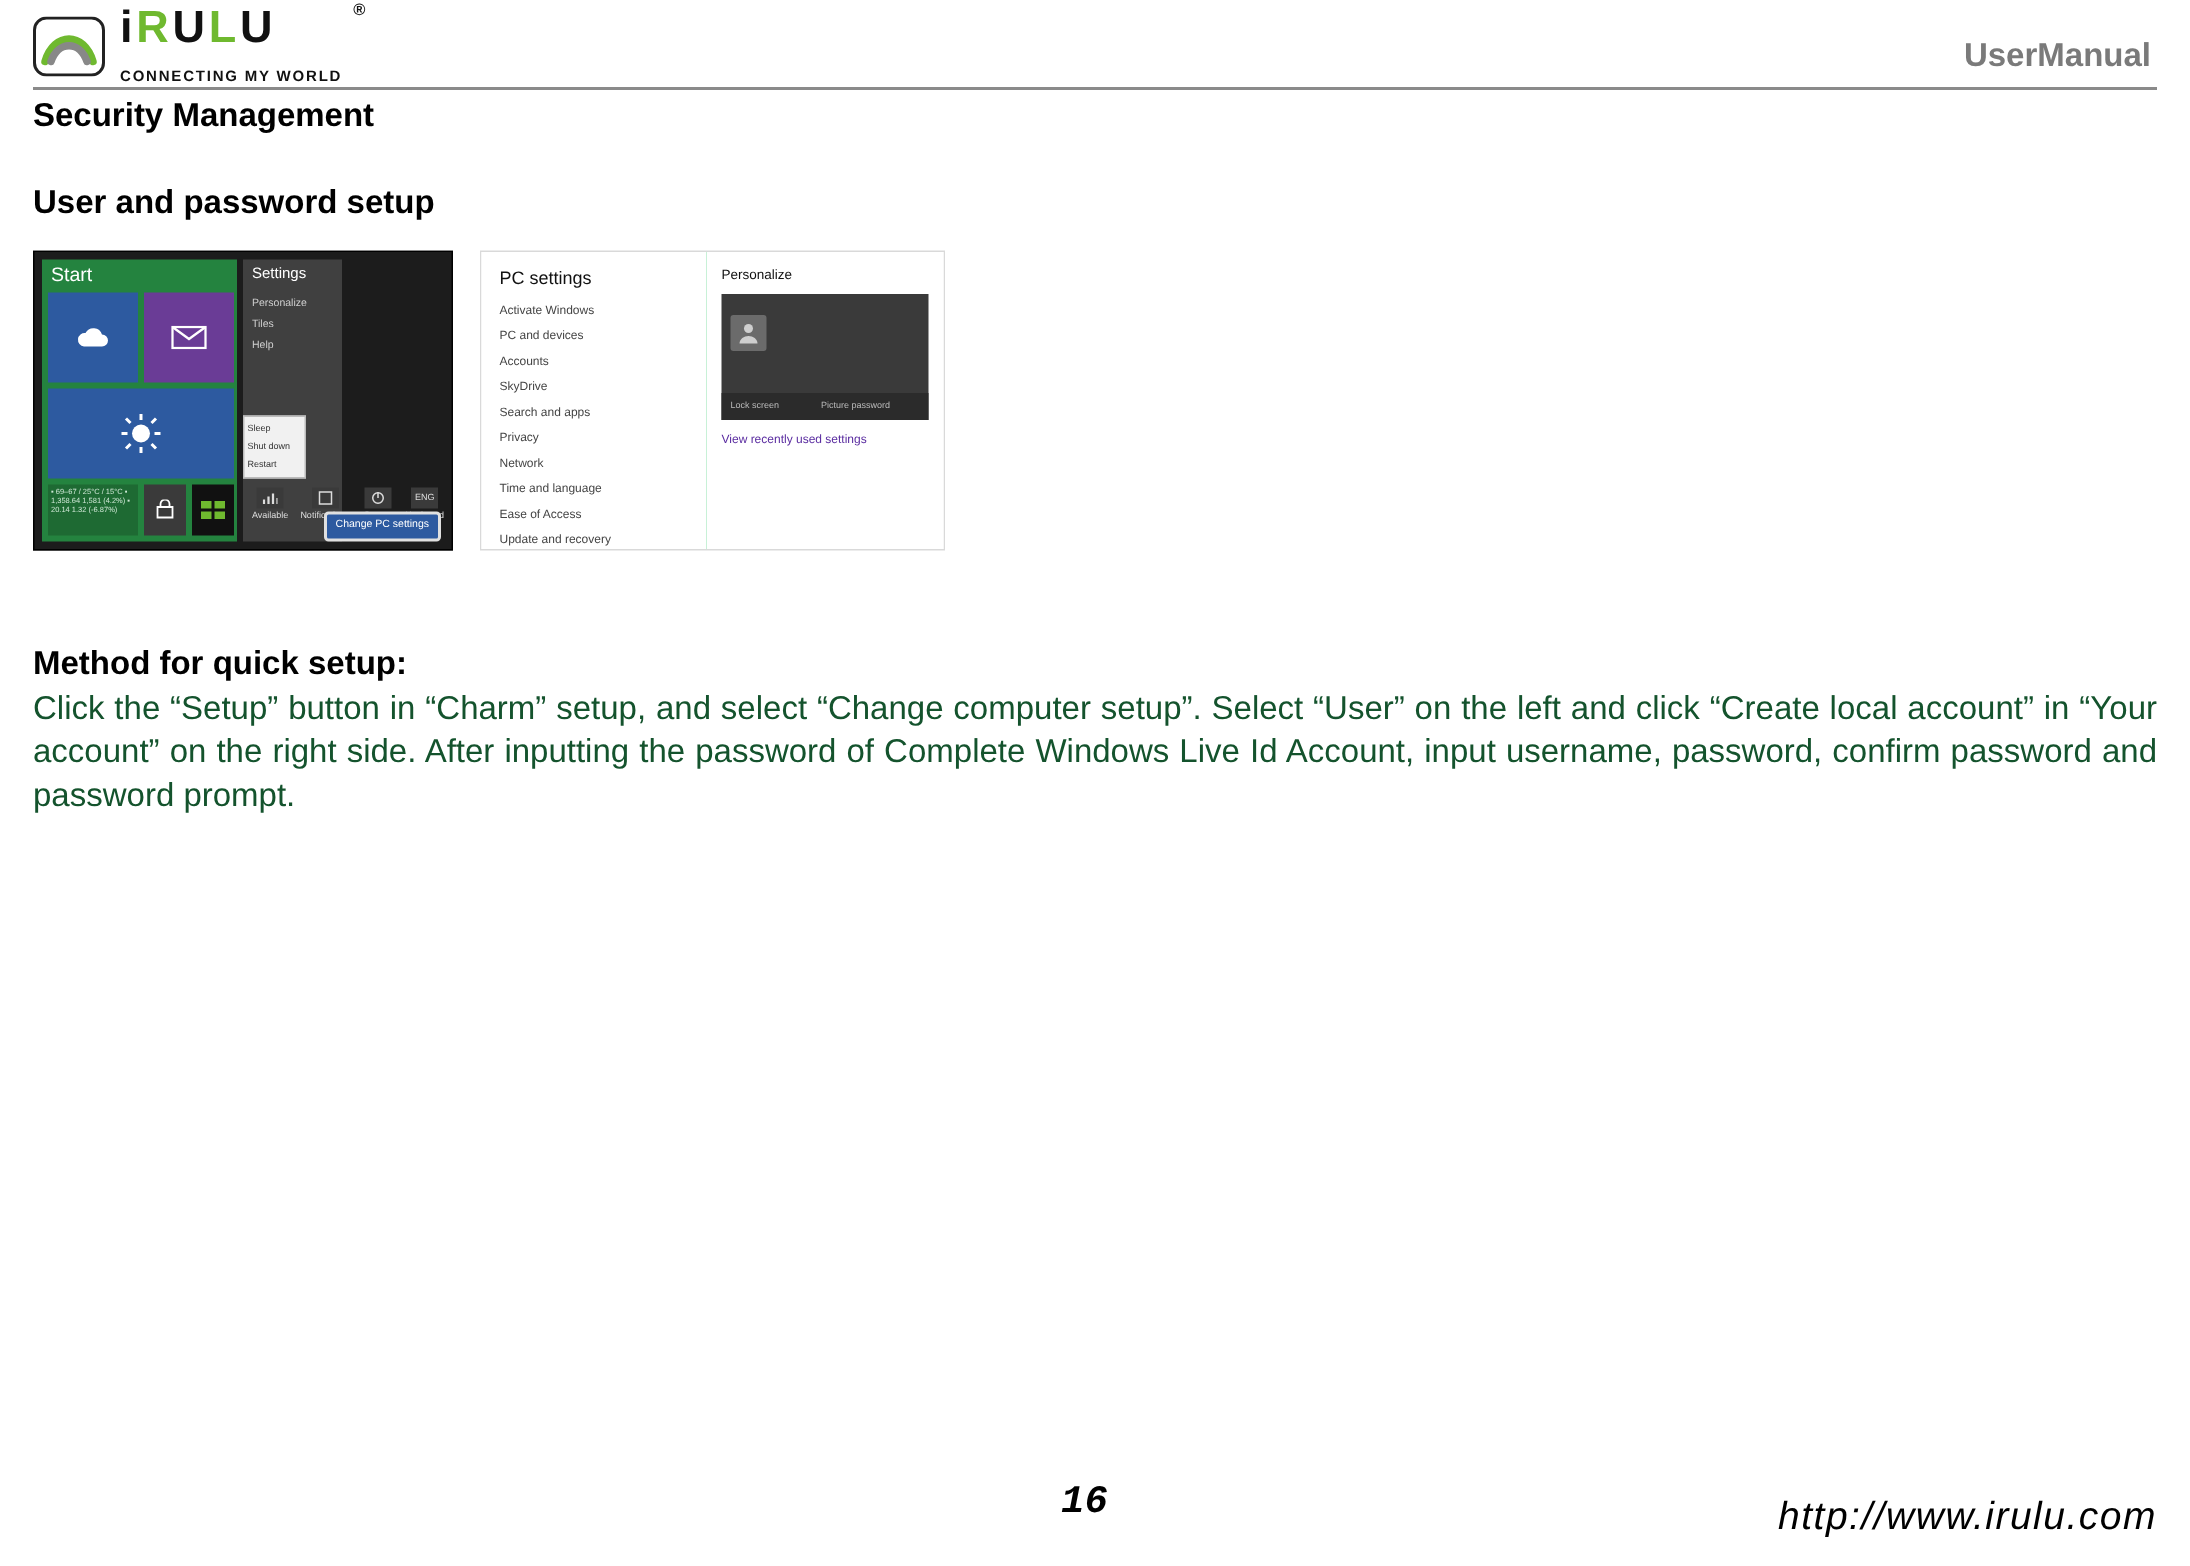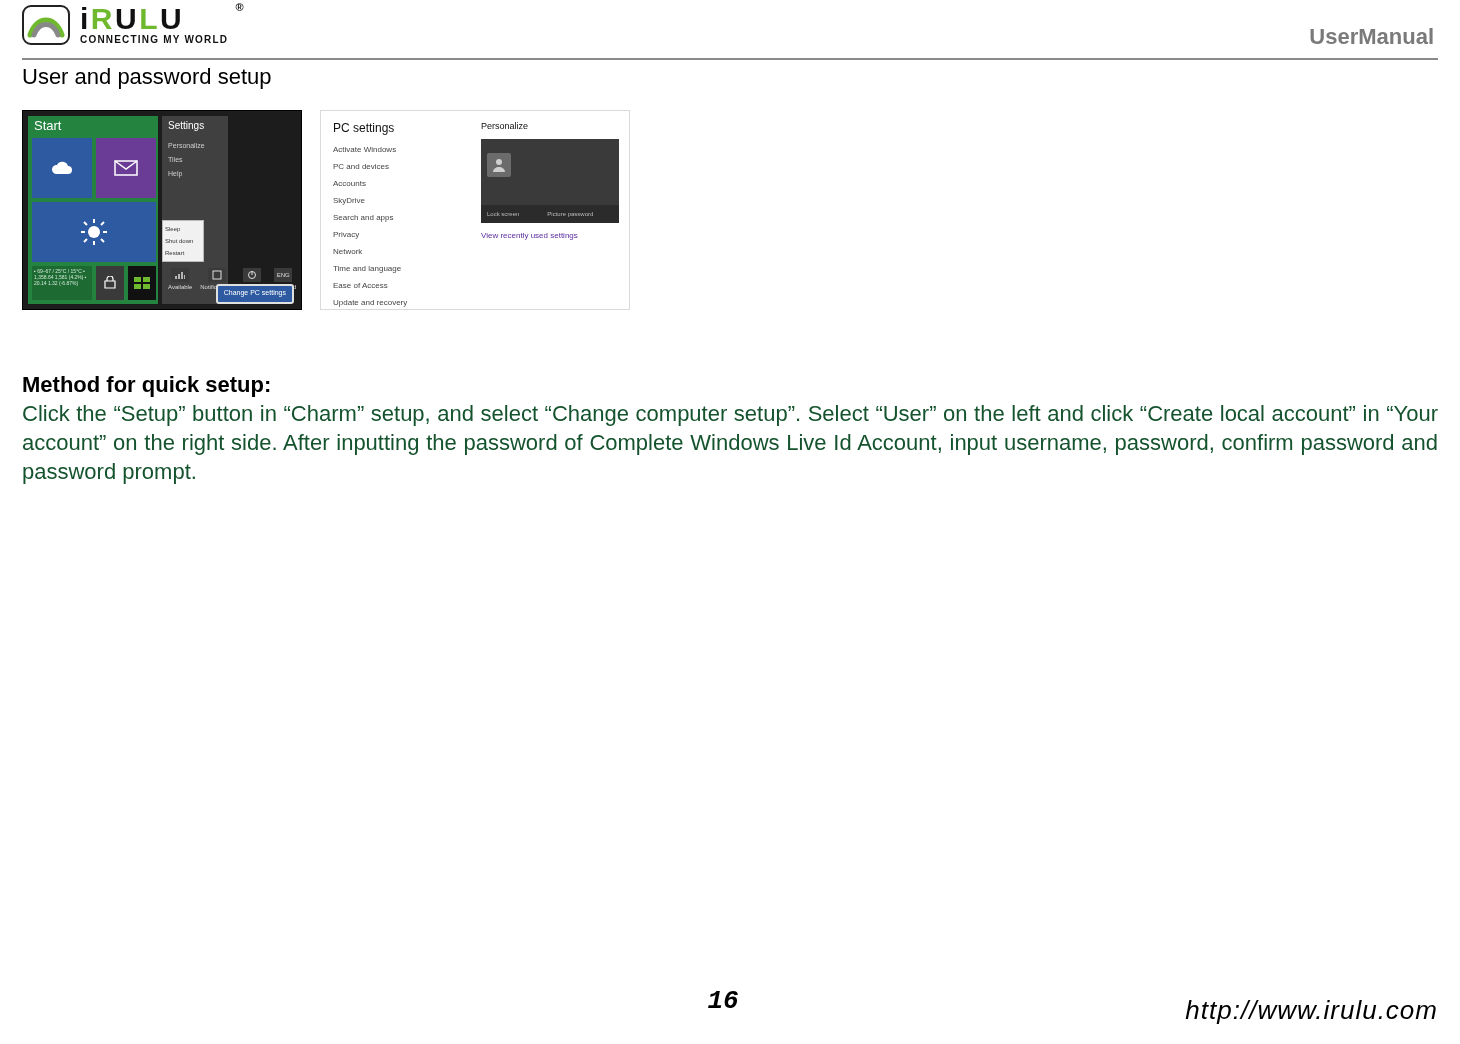--- a/index.html
+++ b/index.html
@@ -60,21 +60,21 @@
     position: absolute;
     top: -2px;
     right: -16px;
     font-size: 11px;
     color: #111;
   }
   .tagline {
     font-size: 10px;
     letter-spacing: 1.2px;
     color: #111;
-    margin-top: 0;
+    margin-top: 12px;
     font-weight: 700;
   }
   .header-right {
     position: absolute;
     right: 4px;
     top: 24px;
     font-size: 22px;
     color: #7a7a7a;
     font-weight: 600;
     font-family: Arial, sans-serif;
@@ -87,23 +87,24 @@
     top: 62px;
   }
   .h2 {
     font-size: 22px;
     font-weight: 700;
     color: #000;
     line-height: 1.35;
   }
   .sub {
     font-size: 22px;
-    font-weight: 400;
+    font-weight: 700;
     color: #000;
     line-height: 1.35;
+    margin-top: 28px;
   }
   .figrow {
     display: flex;
     gap: 18px;
     margin-top: 18px;
   }
   
   .shot1 {
     width: 280px;
     height: 200px;
@@ -259,20 +260,21 @@
           <span class="k">U</span>
           <span class="reg">®</span>
         </div>
         <div class="tagline">CONNECTING MY WORLD</div>
       </div>
     </div>
     <div class="header-right">UserManual</div>
   </div>
 
   <div class="content">
+    <div class="h2">Security Management</div>
     <div class="sub">User and password setup</div>
 
     <div class="figrow">
 
       <div class="shot1">
         <div class="shot1-green"></div>
         <div class="shot1-title">Start</div>
         <div class="tile t-blue1">
           <svg width="26" height="16" viewBox="0 0 26 16">
               <path class="ico-cloud" d="M7 14h12a4 4 0 0 0 0-8 6 6 0 0 0-11-1A4 4 0 0 0 7 14z"></path>

